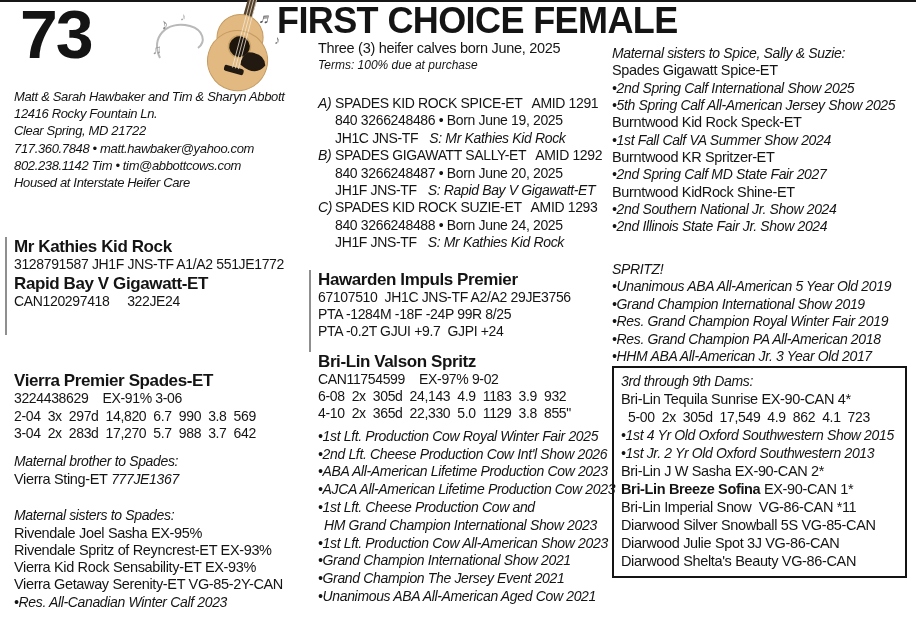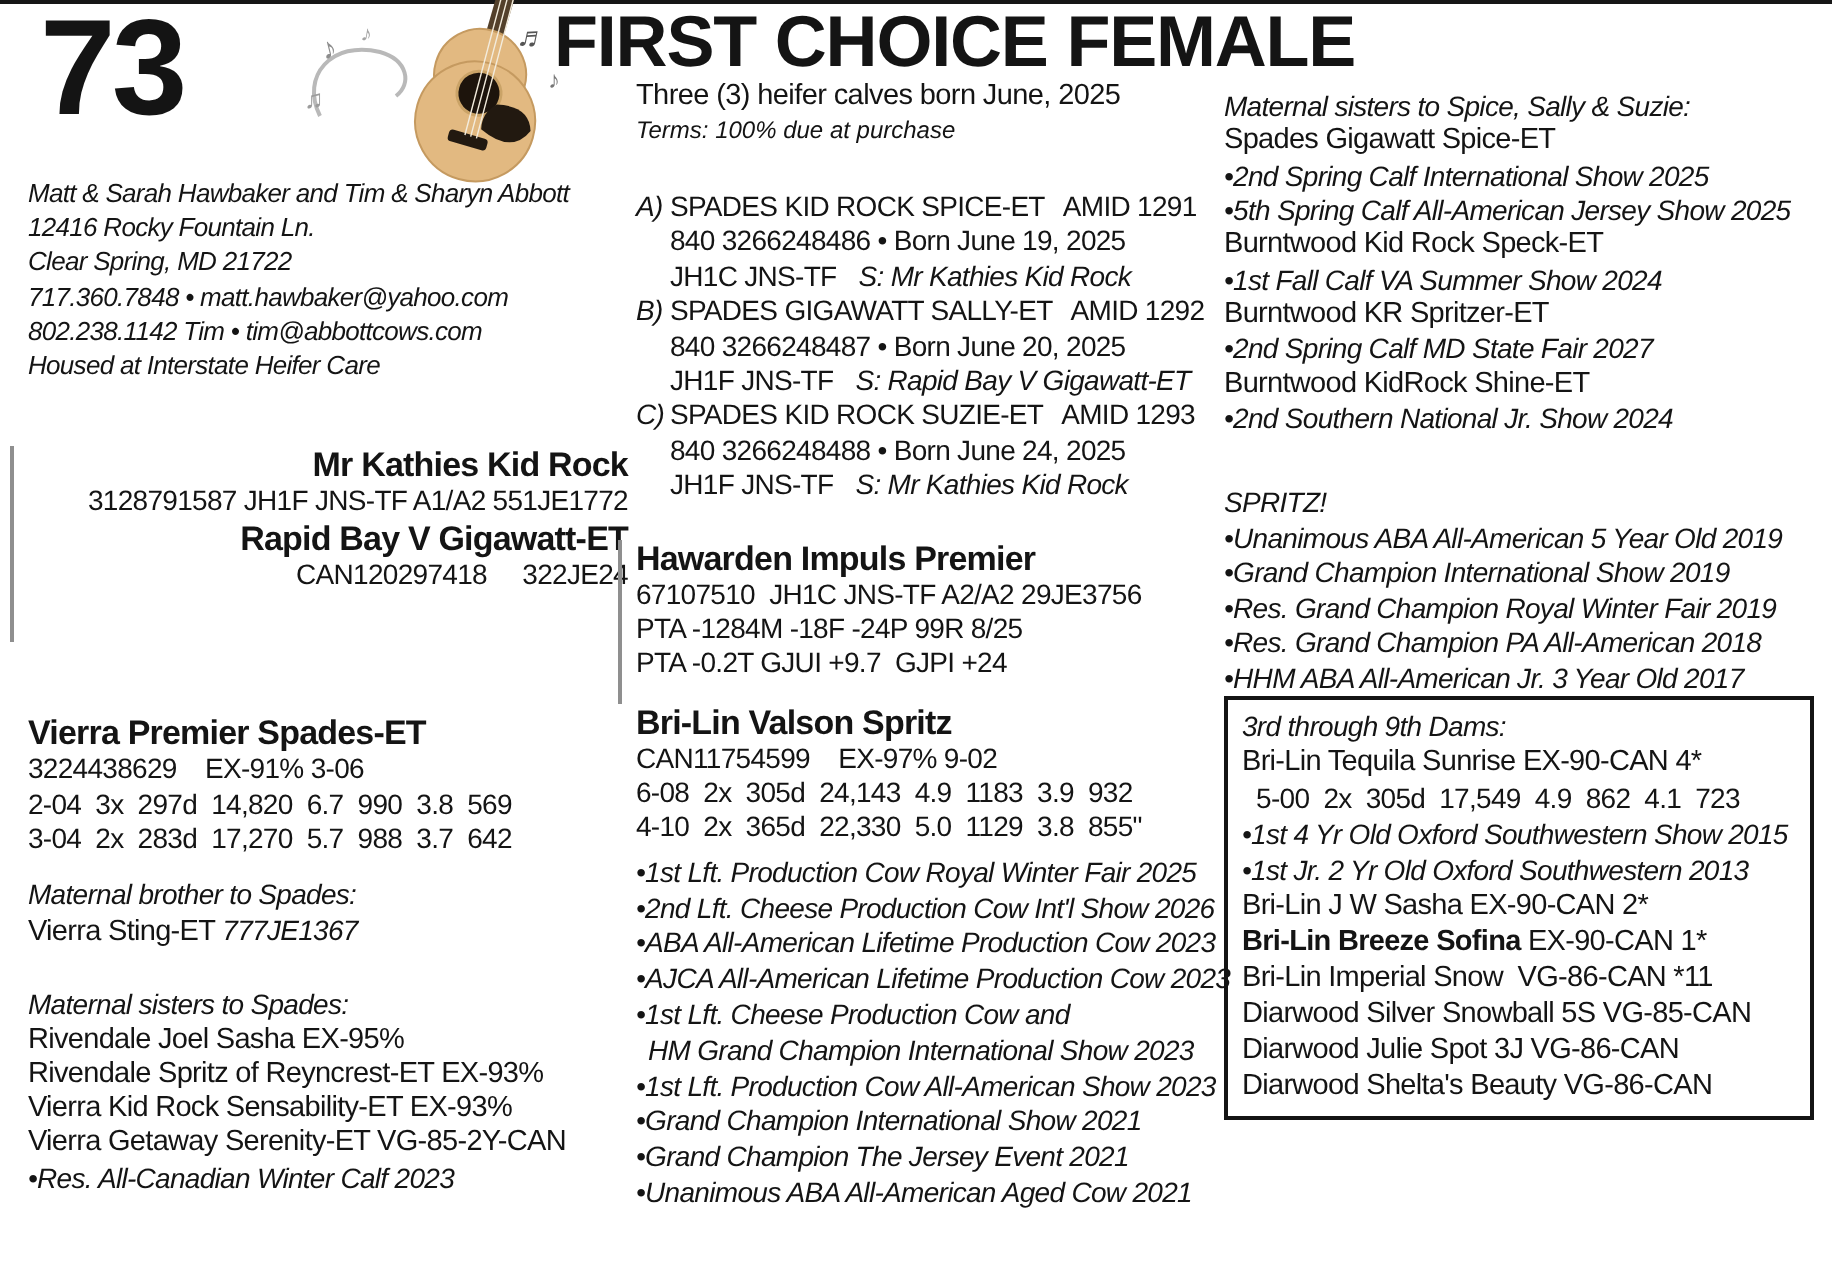--- a/index.html
+++ b/index.html
@@ -18,21 +18,21 @@
   #lot-number{position:absolute;left:20px;top:-4px;font-size:68px;font-weight:bold;letter-spacing:-2px;line-height:76px;}
   #guitar{position:absolute;left:146px;top:0px;}
   #page-title{position:absolute;left:277px;top:5px;font-size:36px;font-weight:bold;letter-spacing:-0.6px;line-height:31px;white-space:pre;}
   #subtitle{position:absolute;left:318px;top:40px;font-size:14.5px;letter-spacing:-0.3px;}
   #terms{position:absolute;left:318px;top:58px;font-size:12px;}
   #col-left{position:absolute;left:14px;top:88px;width:300px;}
   #col-mid{position:absolute;left:318px;top:95px;width:292px;}
   #col-right{position:absolute;left:612px;top:45px;width:302px;}
   .contact .ln{font-size:13px;line-height:17.2px;}
   .barred{border-left:2px solid #8f8f8f;padding-left:7px;margin-left:-9px;}
-  #sire-block{margin-top:32px;min-height:98px;text-align:right;}
+  #sire-block{margin-top:46px;min-height:98px;}
   #dam-block{margin-top:36px;}
   #brother-block{margin-top:11px;}
   #sisters-block{margin-top:19px;}
   .sis .ln{line-height:17.3px;}
   .calf .ln{line-height:17.4px;}
   .cletter{display:inline-block;width:17px;font-style:italic;}
   .amid{margin-left:9px;}
   .ind{padding-left:17px;}
   .sirename{margin-left:11px;}
   #mid-sire-block{margin-top:18px;min-height:82px;}
@@ -185,20 +185,21 @@
 
   <div class="ln nm">Spades Gigawatt Spice-ET</div>
       <div class="ln i">•2nd Spring Calf International Show 2025</div>
       <div class="ln i">•5th Spring Calf All-American Jersey Show 2025</div>
       <div class="ln nm">Burntwood Kid Rock Speck-ET</div>
       <div class="ln i">•1st Fall Calf VA Summer Show 2024</div>
       <div class="ln nm">Burntwood KR Spritzer-ET</div>
       <div class="ln i">•2nd Spring Calf MD State Fair 2027</div>
       <div class="ln nm">Burntwood KidRock Shine-ET</div>
       <div class="ln i">•2nd Southern National Jr. Show 2024</div>
+      <div class="ln i">•2nd Illinois State Fair Jr. Show 2024</div>
     </div>
 
   <div id="spritz-block">
     <div class="ln i">SPRITZ!</div>
     <div>
 
     <div class="ln i">•Unanimous ABA All-American 5 Year Old 2019</div>
         <div class="ln i">•Grand Champion International Show 2019</div>
         <div class="ln i">•Res. Grand Champion Royal Winter Fair 2019</div>
         <div class="ln i">•Res. Grand Champion PA All-American 2018</div>

